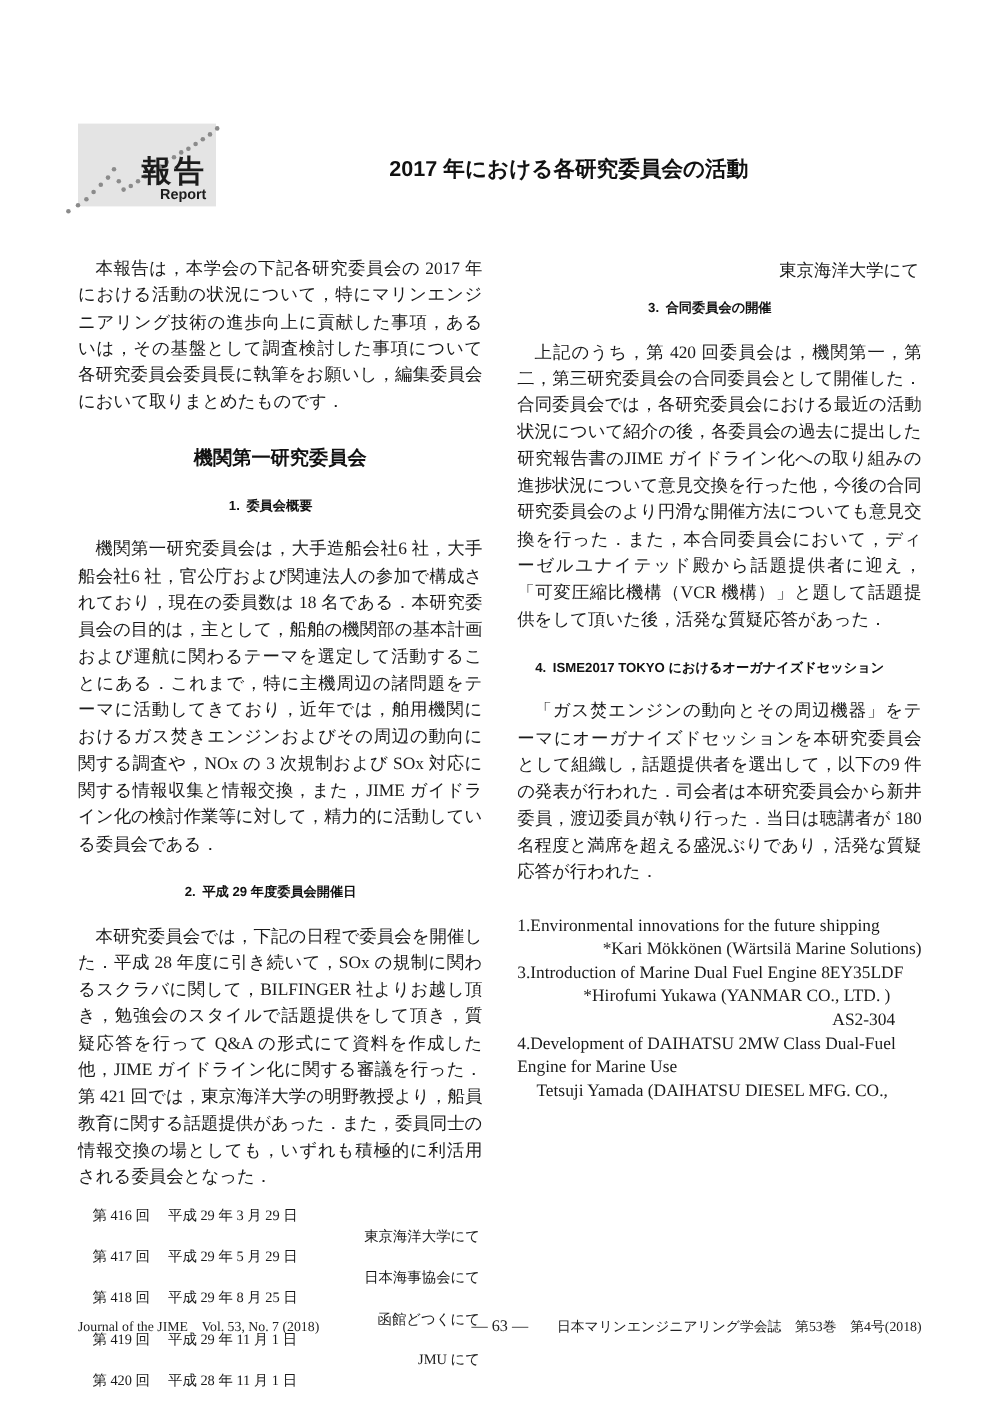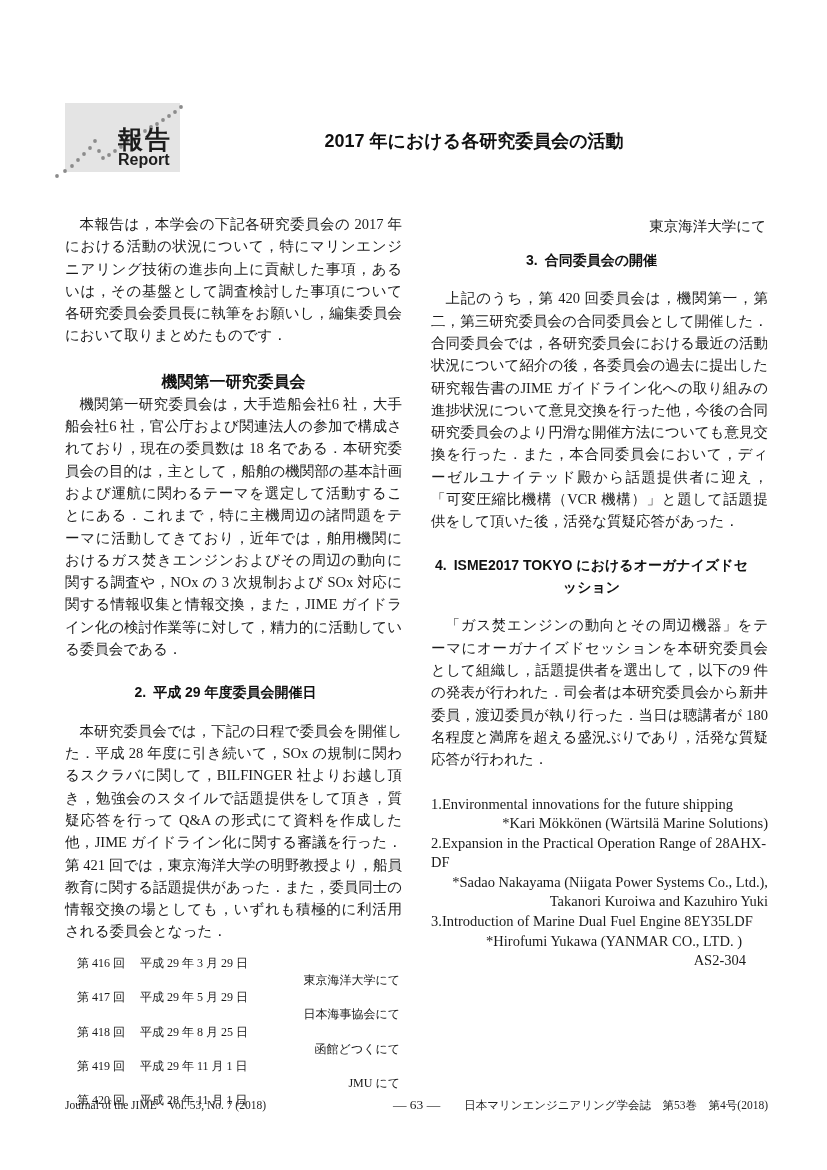--- a/index.html
+++ b/index.html
@@ -20,21 +20,21 @@
     position:relative;width:115px;height:69px;flex:none;
     background:#e4e4e4;
   }
   .badge svg{position:absolute;left:0;top:0;overflow:visible;}
   .badge-text{
     position:absolute;right:8px;bottom:3px;
     font-family:"Liberation Sans","DejaVu Sans",sans-serif;
     font-weight:bold;color:#1c1c1c;line-height:1.05;text-align:left;
   }
   .badge-jp{font-size:25px;letter-spacing:2px;}
-  .badge-en{font-size:16px;}
+  .badge-en{font-size:12px;text-align:right;}
   .page-title{
     flex:1;margin:26px 0 0 0;text-align:center;
     font-family:"Liberation Sans","DejaVu Sans",sans-serif;
     font-size:18px;font-weight:bold;color:#111;
   }
   
   .columns{
     position:absolute;top:213px;left:65px;right:59px;
     display:flex;gap:29px;
   }
@@ -45,21 +45,21 @@
   }
   .indent{text-indent:1em;}
   .committee-heading{
     margin:25px 0 0 0;text-align:center;
     font-family:Liberation Sans, sans-serif;
     font-size:16px;font-weight:bold;color:#111;
   }
   .sec-heading{
     margin:21px 16px 16px 0;text-align:center;
     font-family:"Liberation Sans","DejaVu Sans",sans-serif;
-    font-size:14px;font-weight:bold;color:#111;line-height:1.6;
+    font-size:11px;font-weight:bold;color:#111;line-height:1.6;
     white-space:normal;
   }
   
   .meetings{margin-top:12px;font-size:12px;line-height:17.2px;}
   .meeting-row{padding-left:12px;}
   .meeting-no{margin-right:15px;}
   .meeting-venue{text-align:right;padding-right:2px;}
   
   .venue-carry{font-size:14.5px;text-align:right;padding-right:2px;line-height:22px;margin-top:2px;}
   .os-title{margin-top:26px;text-align:left;line-height:22.3px;}
@@ -120,20 +120,21 @@
     <h1 class="page-title">2017 年における各研究委員会の活動</h1>
   </div>
 
   <div class="columns">
 
     <div class="col">
       <p class="body indent">本報告は，本学会の下記各研究委員会の 2017 年における活動の状況について，特にマリンエンジニアリング技術の進歩向上に貢献した事項，あるいは，その基盤として調査検討した事項について各研究委員会委員長に執筆をお願いし，編集委員会において取りまとめたものです．</p>
 
       <h2 class="committee-heading">機関第一研究委員会</h2>
 
+      <h3 class="sec-heading">1. 委員会概要</h3>
       <p class="body indent">機関第一研究委員会は，大手造船会社6 社，大手船会社6 社，官公庁および関連法人の参加で構成されており，現在の委員数は 18 名である．本研究委員会の目的は，主として，船舶の機関部の基本計画および運航に関わるテーマを選定して活動することにある．これまで，特に主機周辺の諸問題をテーマに活動してきており，近年では，舶用機関におけるガス焚きエンジンおよびその周辺の動向に関する調査や，NOx の 3 次規制および SOx 対応に関する情報収集と情報交換，また，JIME ガイドライン化の検討作業等に対して，精力的に活動している委員会である．</p>
 
       <h3 class="sec-heading">2. 平成 29 年度委員会開催日</h3>
       <p class="body indent">本研究委員会では，下記の日程で委員会を開催した．平成 28 年度に引き続いて，SOx の規制に関わるスクラバに関して，BILFINGER 社よりお越し頂き，勉強会のスタイルで話題提供をして頂き，質疑応答を行って Q&amp;A の形式にて資料を作成した他，JIME ガイドライン化に関する審議を行った．第 421 回では，東京海洋大学の明野教授より，船員教育に関する話題提供があった．また，委員同士の情報交換の場としても，いずれも積極的に利活用される委員会となった．</p>
 
       <div class="meetings">
         <div class="meeting-row">
           <span class="meeting-no">第 416 回</span><span>平成 29 年 3 月 29 日</span>
         </div>
         <div class="meeting-venue">東京海洋大学にて</div>
@@ -165,27 +166,27 @@
       <h3 class="sec-heading">4. ISME2017 TOKYO におけるオーガナイズドセッション</h3>
       <p class="body indent">「ガス焚エンジンの動向とその周辺機器」をテーマにオーガナイズドセッションを本研究委員会として組織し，話題提供者を選出して，以下の9 件の発表が行われた．司会者は本研究委員会から新井委員，渡辺委員が執り行った．当日は聴講者が 180 名程度と満席を超える盛況ぶりであり，活発な質疑応答が行われた．</p>
 
 
       <div class="presentations">
         <div>
           <div class="p-title">1.Environmental innovations for the future shipping</div>
           <div class="p-authors">*Kari Mökkönen (Wärtsilä Marine Solutions)</div>
         </div>
         <div>
-          <div class="p-title">2.Expansion in the Practical Operation Range of 28AHX-DF</div>
-          <div class="p-authors">*Sadao Nakayama (Niigata Power Systems Co., Ltd.), Takanori Kuroiwa and Kazuhiro Yuki</div>
-        </div>
-        <div>
           <div class="p-title">3.Introduction of Marine Dual Fuel Engine 8EY35LDF</div>
           <div class="p-authors-pad">*Hirofumi Yukawa (YANMAR CO., LTD. )</div>
           <div class="p-code">AS2-304</div>
+        </div>
+        <div>
+          <div class="p-title">4.Development of DAIHATSU 2MW Class Dual-Fuel Engine for Marine Use</div>
+          <div class="p-author-left">Tetsuji Yamada (DAIHATSU DIESEL MFG. CO.,</div>
         </div>
       </div>
     </div>
   </div>
 
   <div class="page-footer">
     <div class="footer-left">Journal of the JIME Vol. 53, No. 7 (2018)</div>
     <div class="footer-center">― 63 ―</div>
     <div class="footer-right">日本マリンエンジニアリング学会誌　第53巻　第4号(2018)</div>
   </div>

